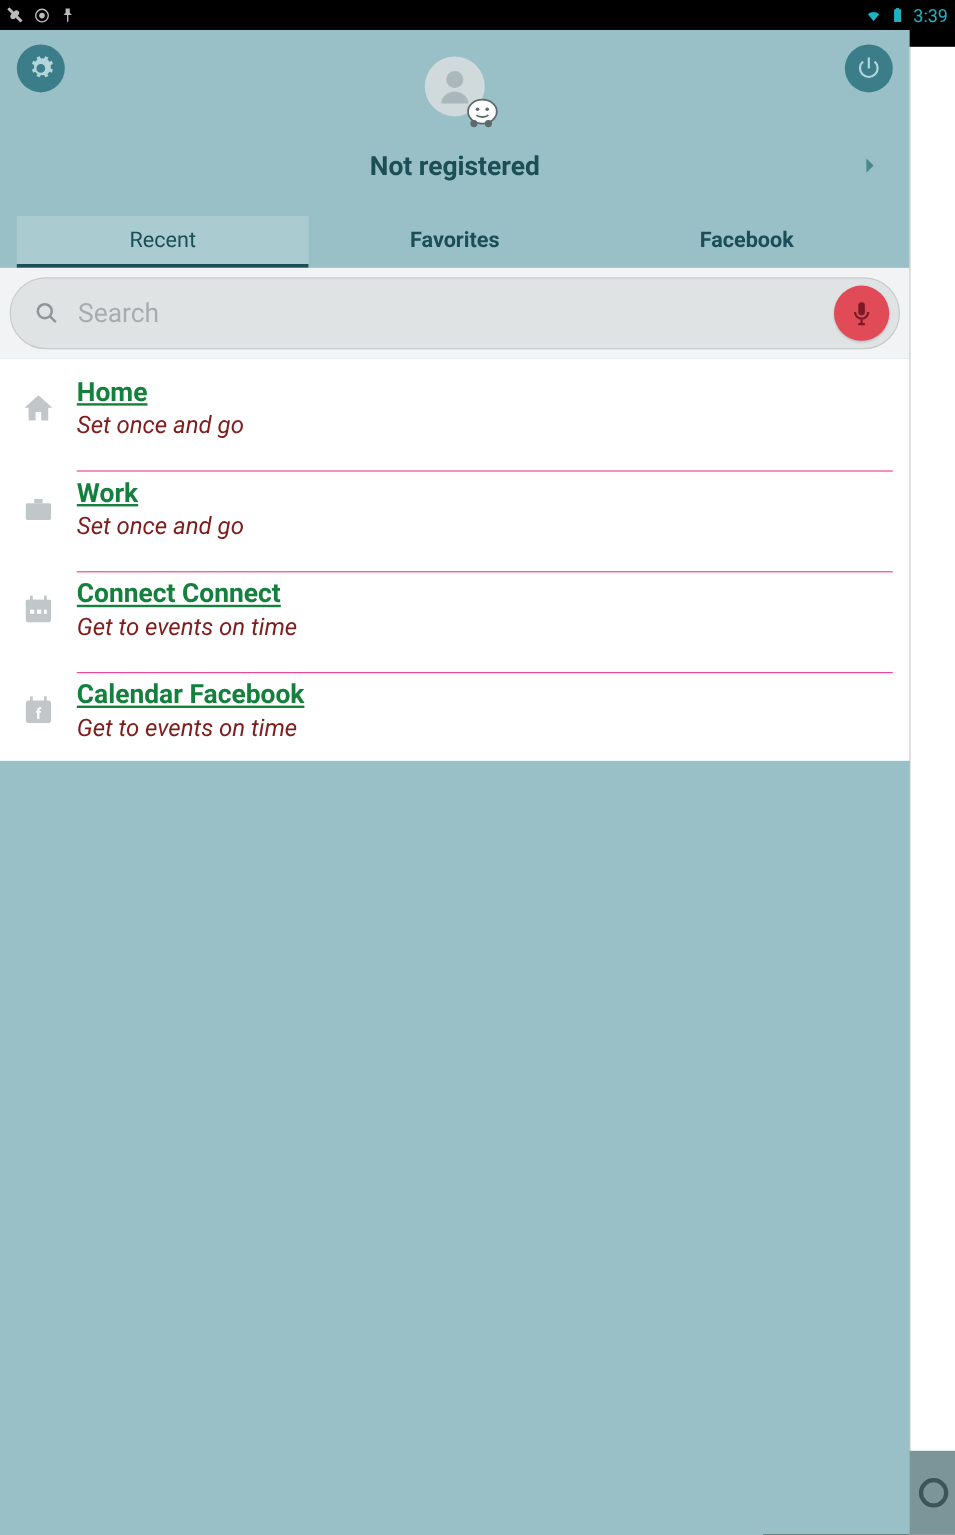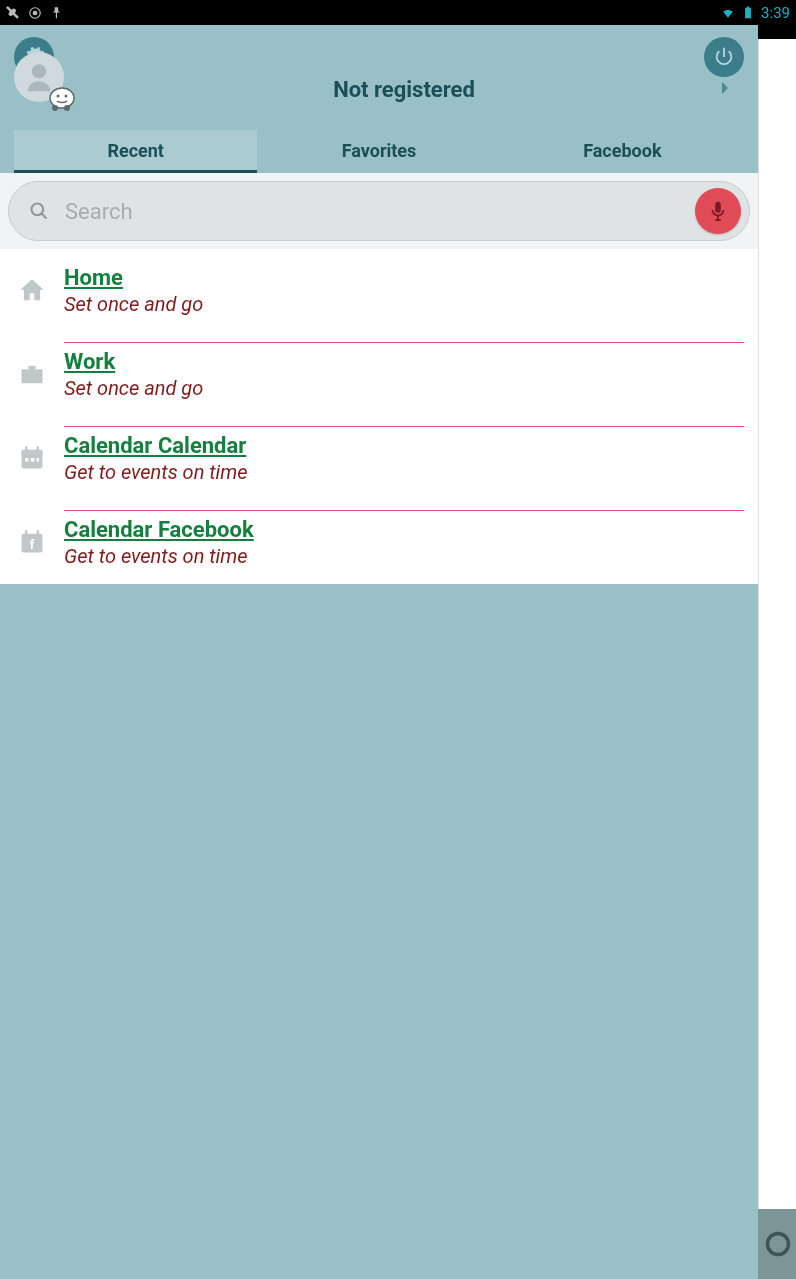--- a/index.html
+++ b/index.html
@@ -12,33 +12,33 @@
 .clock { color: #1eb1c4; font-size: 15px; }
 .battery-icon { fill: #1eb1c4; }
 
 .app-shell { position: absolute; top: 25px; left: 0; width: 758px; height: 1254px; background: #98c0c6; }
 
 .header { background: #98c0c6; padding: 12px 14px 0; position: relative; }
 .header-buttons { display: flex; justify-content: space-between; align-items: flex-start; }
 .round-btn { width: 40px; height: 40px; border-radius: 50%; background: #3b7e8a; display: flex; align-items: center; justify-content: center; cursor: pointer; }
 .round-btn svg { width: 22px; height: 22px; fill: #b4d5db; }
 
-.profile-area { display: flex; flex-direction: row; align-items: flex-end; margin-top: -30px; }
+.profile-area { display: flex; flex-direction: column; align-items: center; margin-top: -30px; }
 .avatar-wrap { position: relative; width: 50px; height: 50px; }
 .avatar { width: 50px; height: 50px; border-radius: 50%; background: #d0d9db; display: flex; align-items: center; justify-content: center; }
 .avatar svg { width: 34px; height: 34px; fill: #abb8bb; }
 .avatar-badge { position: absolute; right: -12px; bottom: -10px; width: 30px; height: 26px; }
 .profile-row { display: flex; align-items: center; justify-content: center; margin-top: 30px; width: 100%; position: relative; }
 .profile-title { color: #1b4e57; font-size: 22px; font-weight: 700; }
 .profile-chevron { position: absolute; right: 10px; }
 .profile-chevron svg { width: 18px; height: 18px; fill: #4c8891; }
 
 .tabs { display: flex; margin-top: 28px; }
 .tab { flex: 1; text-align: center; padding: 10px 0 12px; color: #1b4e57; font-size: 18px; font-weight: 700; cursor: pointer; position: relative; }
-.tab.active { font-weight: 700; }
+.tab.active { font-weight: 400; }
 .tab.active::after { content: ''; position: absolute; left: 0; right: 0; bottom: 0; height: 3px; background: #1b4e57; }
 .tab.active { background: rgba(255,255,255,0.18); }
 
 .search-region { background: #f2f3f4; padding: 8px; }
 .search-bar { height: 60px; border-radius: 30px; background: #e0e3e4; border: 1px solid #c6cbcd; display: flex; align-items: center; padding: 0 8px 0 20px; }
 .search-bar svg.search-glyph { width: 20px; height: 20px; fill: #8f9699; }
 .search-input { flex: 1; border: none; outline: none; background: transparent; font-size: 22px; color: #000000; margin-left: 16px; }
 .search-input::placeholder { color: #a7adaf; }
 .mic-btn { width: 46px; height: 46px; border-radius: 50%; background: #e14a57; display: flex; align-items: center; justify-content: center; cursor: pointer; box-shadow: 0 1px 2px rgba(0,0,0,0.2); }
 .mic-btn svg { width: 22px; height: 22px; fill: #7a1b24; }
@@ -177,21 +177,21 @@
             <rect x="3" y="5" width="18" height="16" rx="2"></rect>
             <rect x="3" y="5" width="18" height="4" fill="#c1c7c9"></rect>
             <rect x="6" y="2" width="2" height="5"></rect>
             <rect x="16" y="2" width="2" height="5"></rect>
             <rect x="6" y="12" width="3" height="3" fill="#fff"></rect>
             <rect x="11" y="12" width="3" height="3" fill="#fff"></rect>
             <rect x="16" y="12" width="2" height="3" fill="#fff"></rect>
           </svg>
         </div>
       <div class="item-body">
-        <div class="item-title">Calendar Calendar</div>
+        <div class="item-title">Connect Connect</div>
         <div class="item-sub">Get to events on time</div>
       </div>
     </div>
     <div class="list-item">
       <div class="item-icon">
           <svg viewBox="0 0 24 24">
             <rect x="3" y="5" width="18" height="16" rx="2"></rect>
             <rect x="6" y="2" width="2" height="5"></rect>
             <rect x="16" y="2" width="2" height="5"></rect>
             <text x="12" y="18" font-size="11" font-weight="bold" fill="#fff" text-anchor="middle">f</text>

